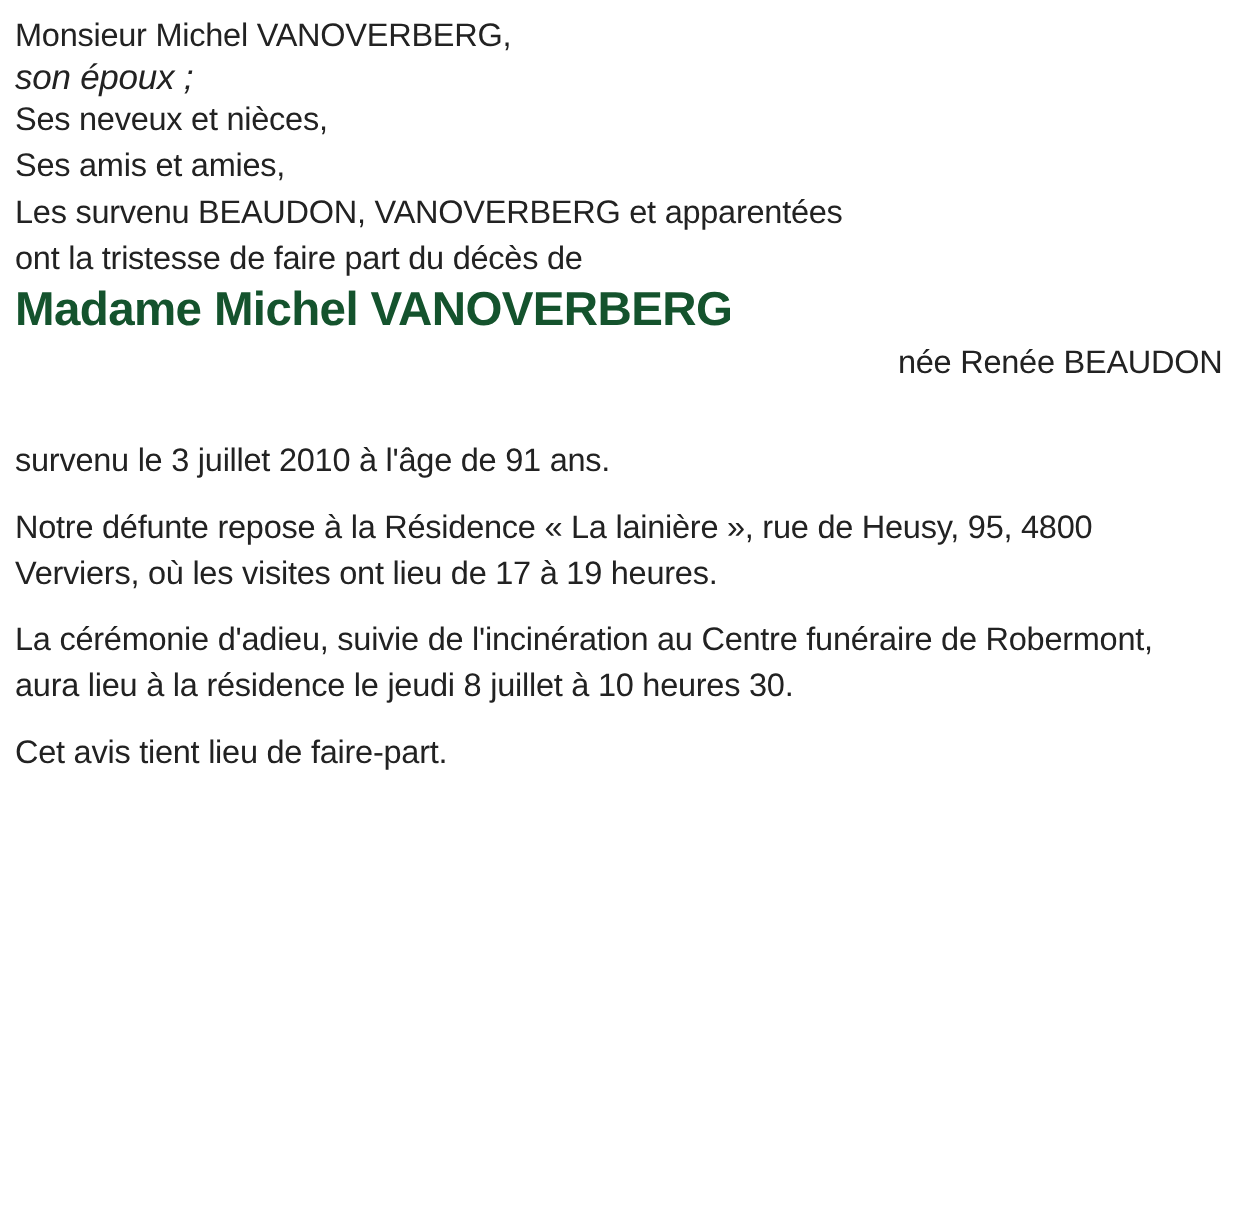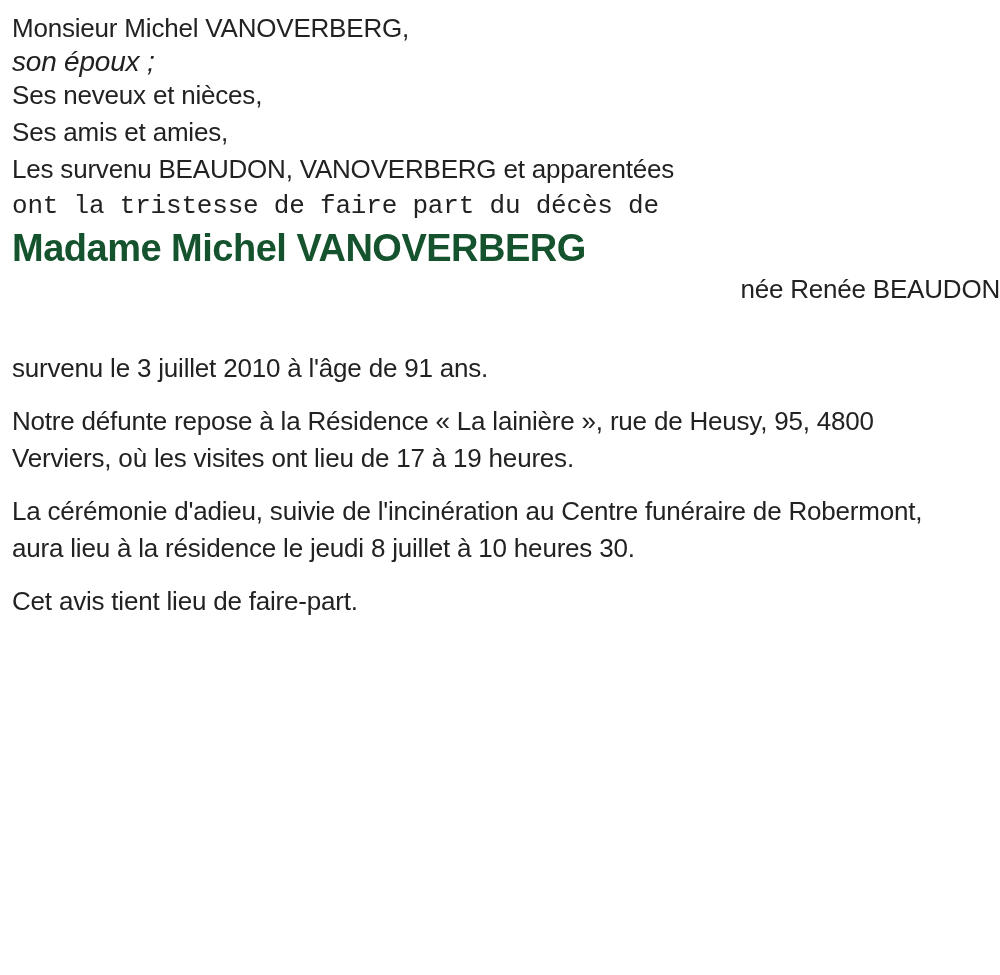--- a/index.html
+++ b/index.html
@@ -4,21 +4,21 @@
 <style>
   html, body {
     margin: 0;
     padding: 0;
     background: #ffffff;
   }
   .page {
     width: 1000px;
     height: 975px;
     box-sizing: border-box;
-    padding: 10px 0 0 12px;
+    padding: 10px 22px 0 12px;
     background: #ffffff;
     font-family: "Liberation Sans", sans-serif;
     color: #222222;
     font-size: 26px;
     line-height: 37px;
     letter-spacing: -0.2px;
     overflow: hidden;
   }
   .page p { margin: 0; }
 
@@ -27,21 +27,21 @@
   .relation-line {
     text-align: left;
     font-style: italic;
     font-size: 28px;
     line-height: 30px;
     margin: 0 0 12px 0;
   }
 
   .kin-block p { margin: 0; }
 
-  .announcement-line { margin: 42px 0 0 0; font-family: Liberation Mono, monospace; }
+  .announcement-line { margin: 42px 0 0 0; }
 
   .deceased-name {
     margin: 38px 0 0 0;
     font-size: 38px;
     line-height: 46px;
     font-weight: 700;
     color: #14532d;
     letter-spacing: -0.5px;
   }
 

